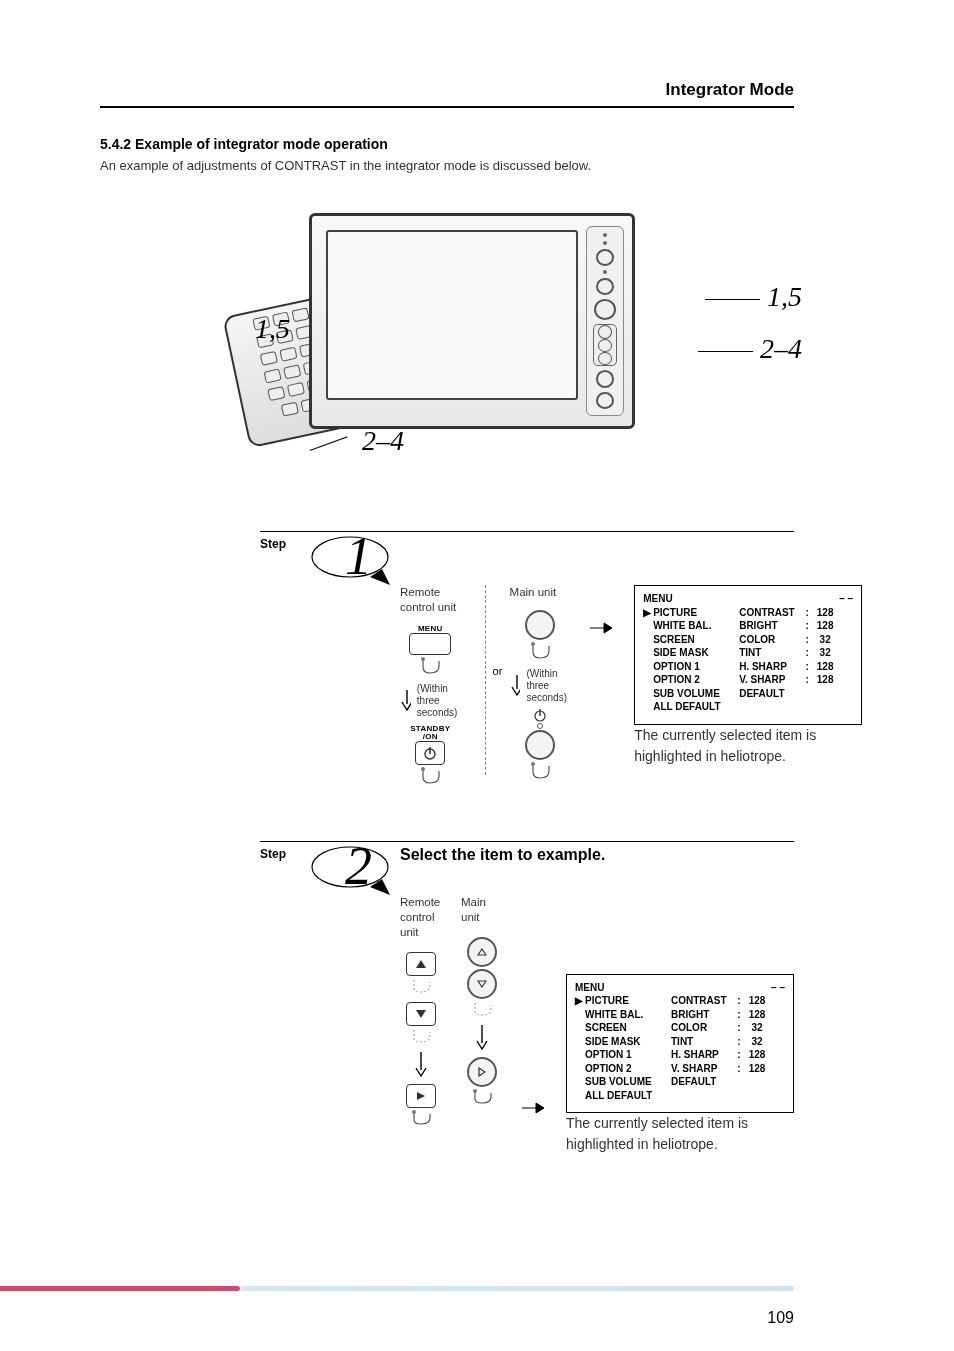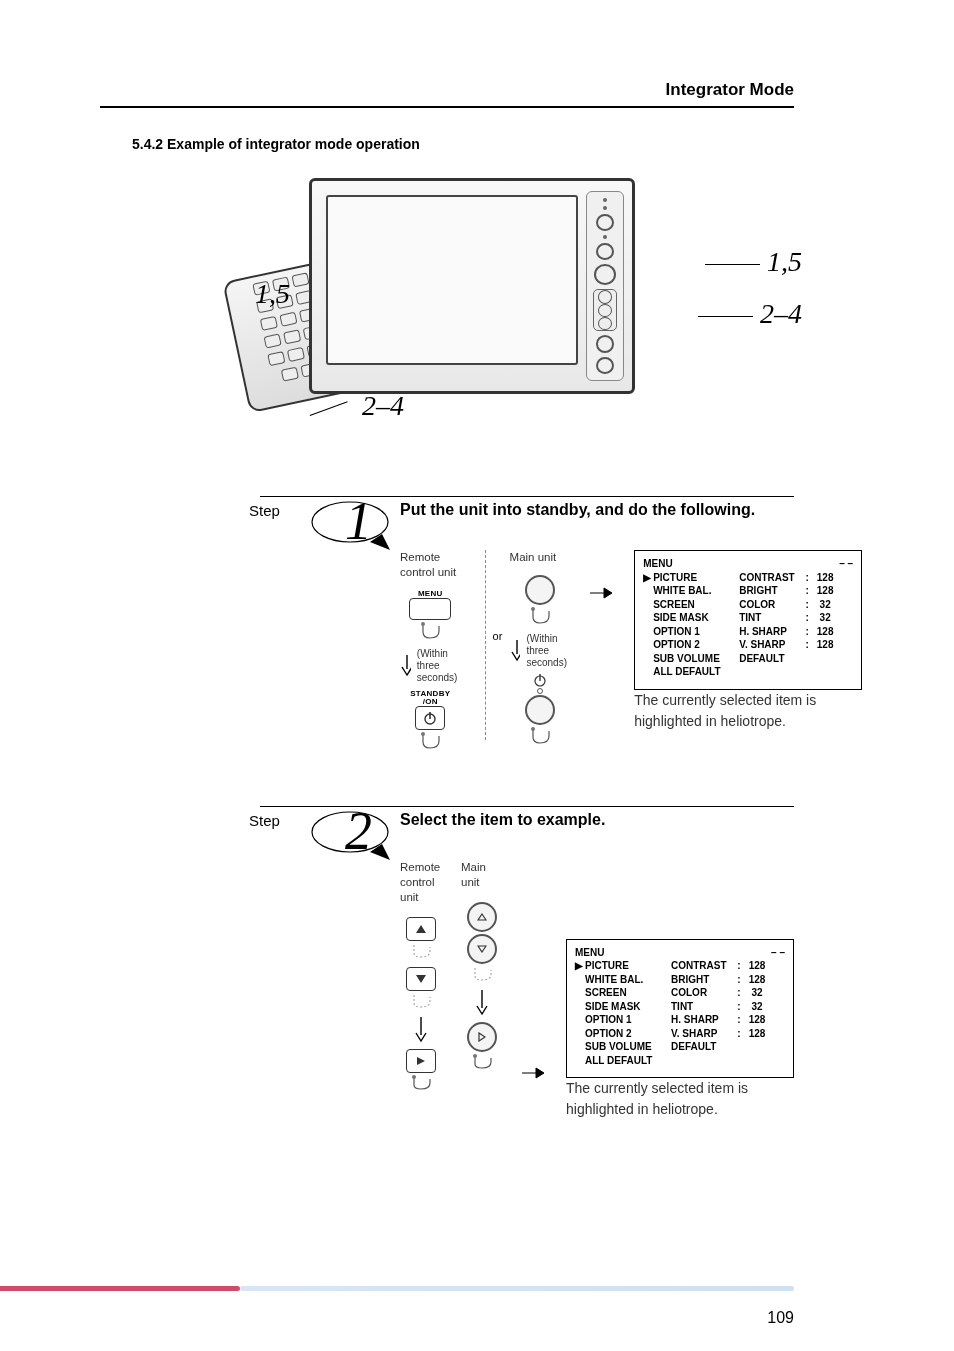--- a/index.html
+++ b/index.html
@@ -25,21 +25,20 @@
   }
   .header-rule {
     border: none;
     border-top: 2px solid #000;
     margin: 0 0 28px 0;
   }
   .sec-heading {
     font-weight: bold;
     font-size: 14px;
     margin-bottom: 6px;
-    margin-left: 32px;
   }
   .intro {
     font-size: 13px;
     color: #333;
     margin-bottom: 20px;
   }
   .hero {
     position: relative;
     height: 300px;
     margin-bottom: 30px;
@@ -114,24 +113,24 @@
   .thin-rule {
     border:none;
     border-top: 0.75px solid #000;
     position:absolute;
     left: 160px;
     right: 0;
     top: 0;
   }
   .step-label {
     position:absolute;
-    left: 149px;
+    left: 160px;
     top: 14px;
-    font-weight: normal;
-    font-size: 15px;
+    font-weight: bold;
+    font-size: 12px;
   }
   .step-badge {
     position:absolute;
     left: 210px;
     top: 6px;
     width: 80px;
     height: 56px;
   }
   .step-badge svg { width:100%; height:100%; }
   .step-num {
@@ -266,20 +265,21 @@
 </style>
 </head>
 <body>
 
 <div class="page">
 
   <div class="header-title">Integrator Mode</div>
   <hr class="header-rule">
 
   <div class="sec-heading">5.4.2 Example of integrator mode operation</div>
+  <div class="intro">An example of adjustments of CONTRAST in the integrator mode is discussed below.</div>
 
   <div class="hero">
 
     <div class="remote-illus">
       <div class="remote-body">
         <div class="btn-row">
             <div class="rbtn"></div>
             <div class="rbtn"></div>
             <div class="rbtn"></div>
           </div>
@@ -351,21 +351,20 @@
   <div class="step-row" style="height:300px;">
     <hr class="thin-rule">
     <div class="step-label">Step</div>
     <div class="step-badge">
       <svg viewBox="0 0 80 56">
           <ellipse cx="40" cy="28" rx="38" ry="20" fill="none" stroke="#000" stroke-width="1.2"></ellipse>
           <path d="M72 40 L80 56 L60 48 Z" fill="#000"></path>
         </svg>
     </div>
     <div class="step-num">1</div>
-    <div class="step-title">Put the unit into standby, and do the following.</div>
 
     <div class="step-body">
       <div class="cols">
 
         <div class="v-stack" style="width:90px;">
           <div class="col-label" style="white-space:pre-line;align-self:flex-start;">Remote
 control unit</div>
           <div style="height:6px;"></div>
           <div class="v-stack">
             <div class="tiny-label">MENU</div>

